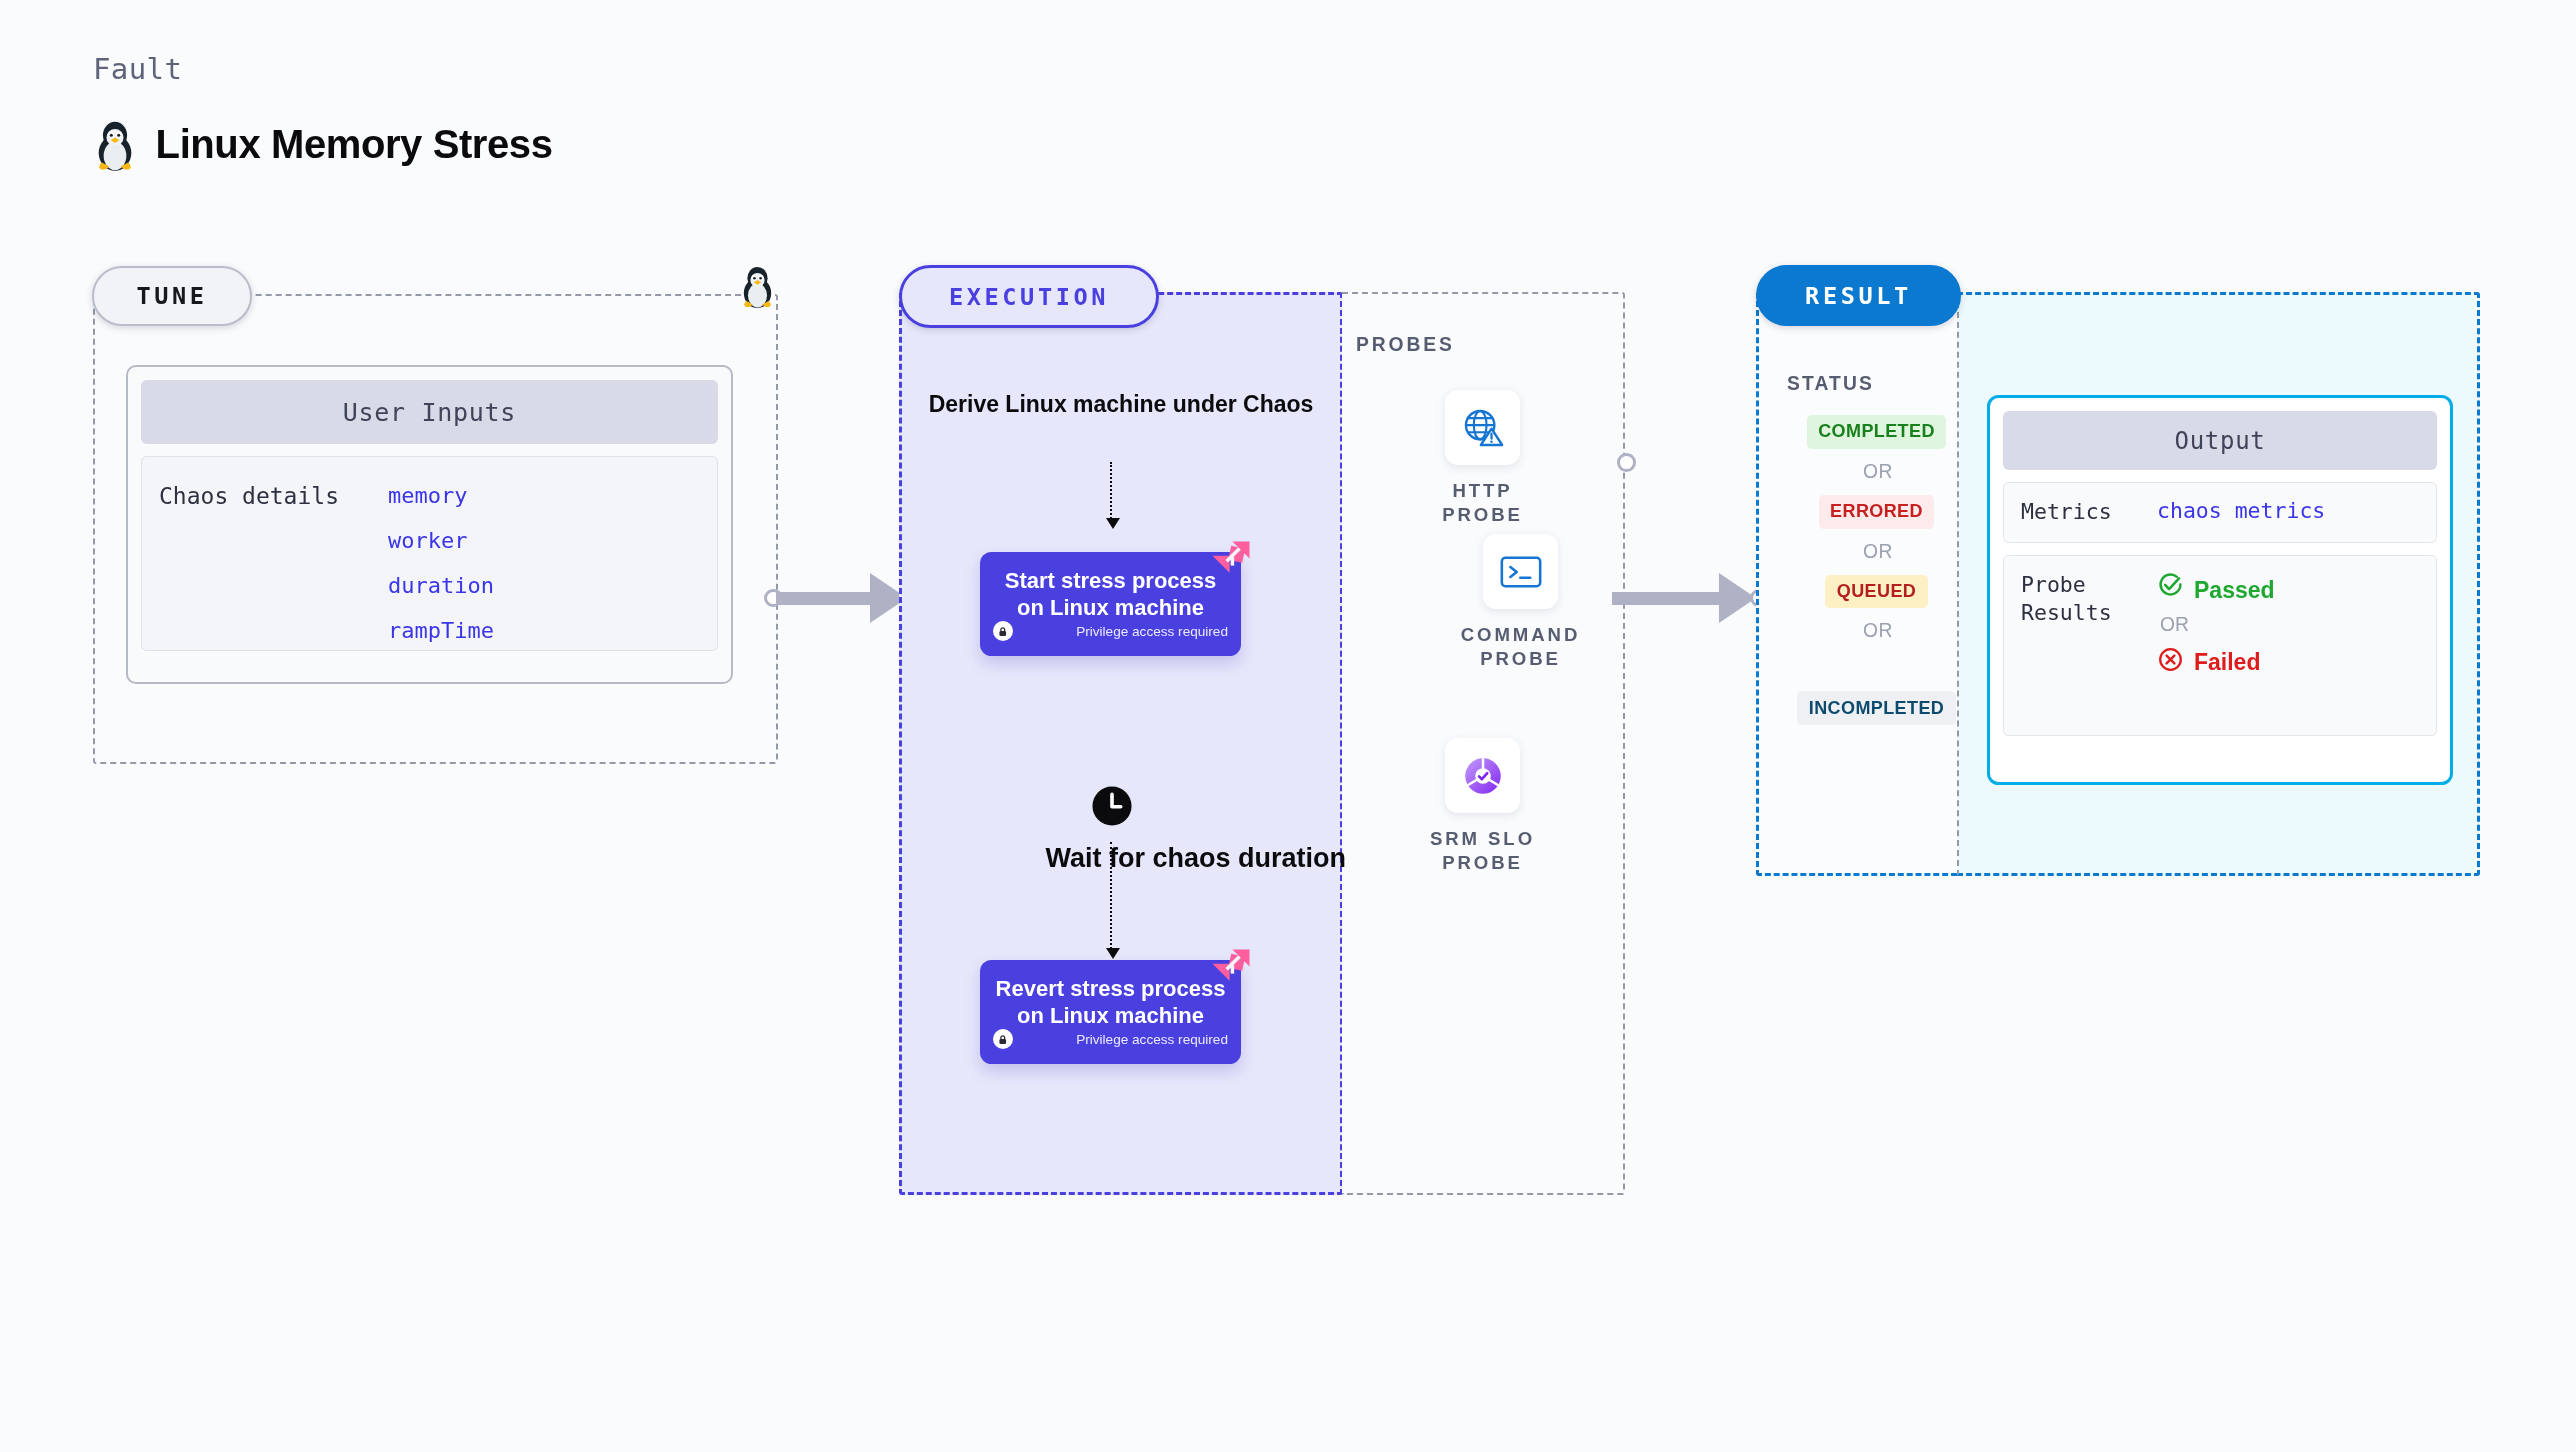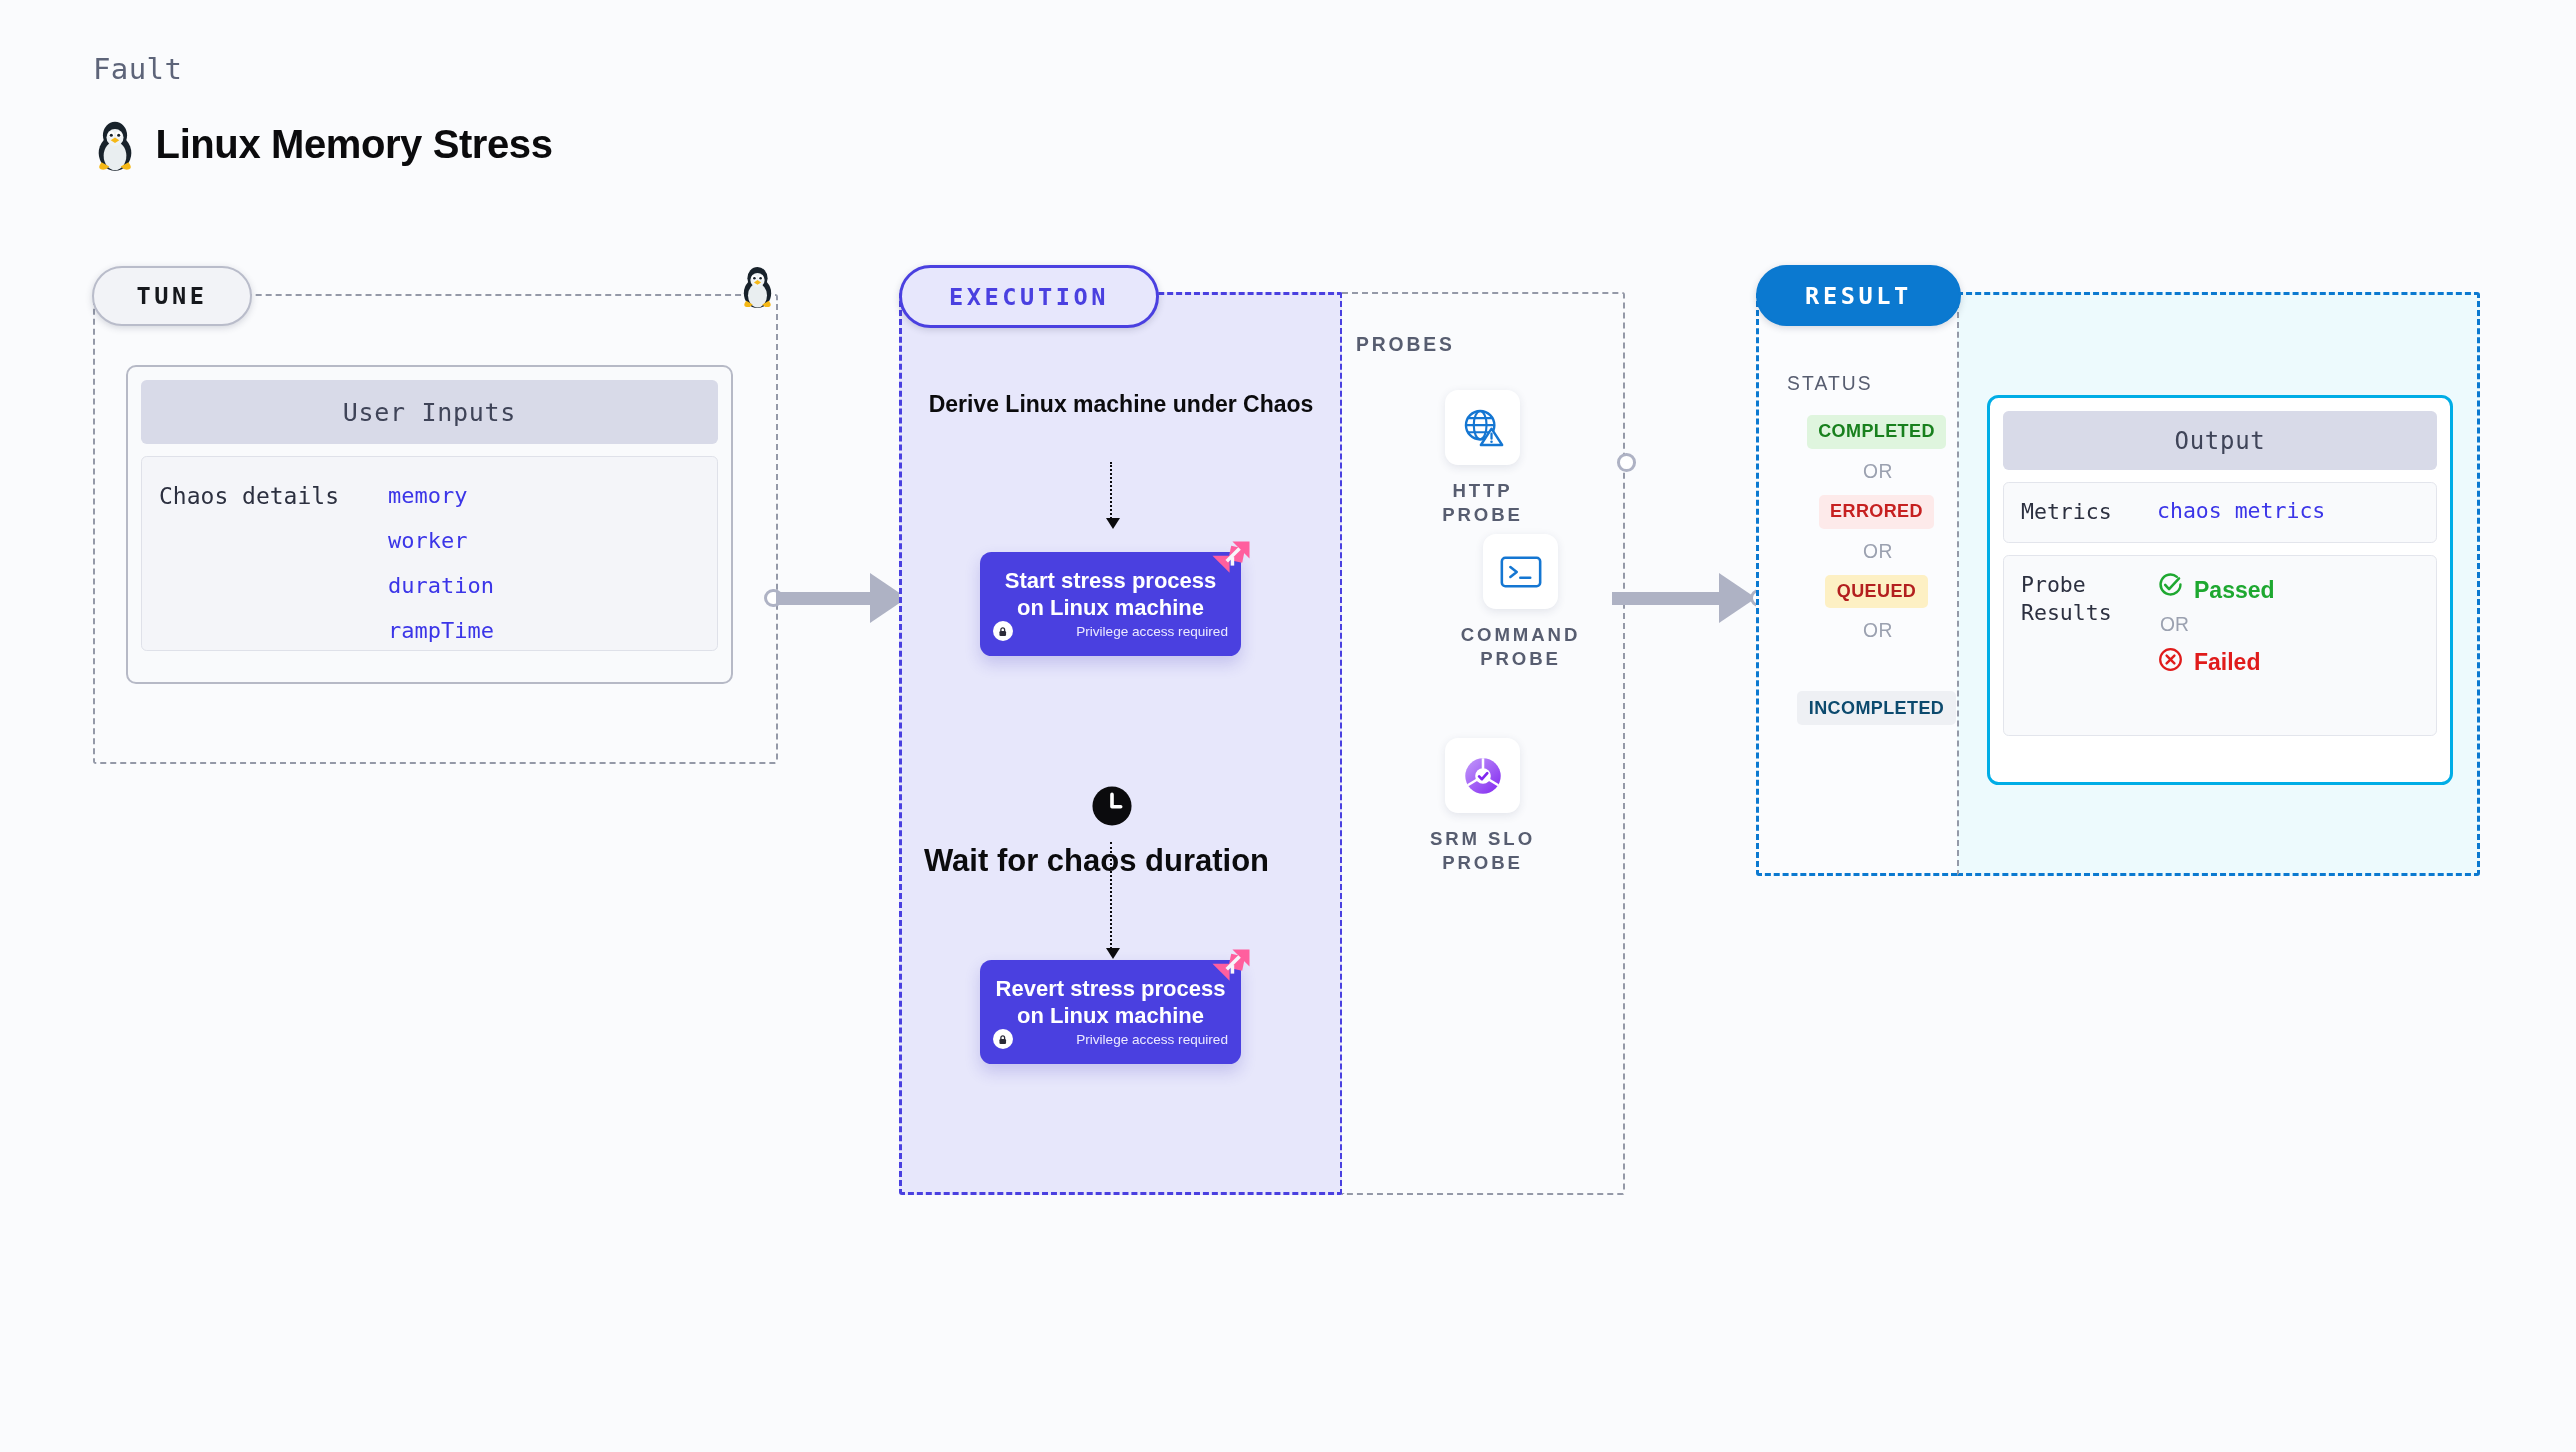--- a/index.html
+++ b/index.html
@@ -273,24 +273,24 @@
   #card-start  { left: 980px; top: 552px; }
   #card-revert { left: 980px; top: 960px; }
 
   #clock-icon {
     position: absolute;
     left: 1091px; top: 785px;
     width: 42px; height: 42px;
   }
   #wait-text {
     position: absolute;
-    left: 924px; top: 842px;
+    left: 952px; top: 842px;
     width: 394px;
-    text-align: left;
-    font-size: 31px;
+    text-align: right;
+    font-size: 27px;
     font-weight: bold;
     color: #0b0b0d;
     line-height: 1.25;
   }
 
   
   #result-status-panel {
     position: absolute;
     left: 1756px; top: 292px;
     width: 201px; height: 584px;
@@ -307,21 +307,21 @@
     border: 3.6px dashed #0b79d0;
     border-left: 2.1px dashed #9499a8;
     border-radius: 0 2.9px 2.9px 0;
     background: #edfafd;
     box-sizing: border-box;
   }
   #status-label {
     position: absolute;
     left: 1787px; top: 373px;
     font-size: 19.3px;
-    font-weight: normal;
+    font-weight: bold;
     letter-spacing: 2.1px;
     color: #575d70;
   }
   #status-list {
     position: absolute;
     left: 1787px; top: 415px;
     width: 179px;
     display: flex;
     flex-direction: column;
     align-items: center;

